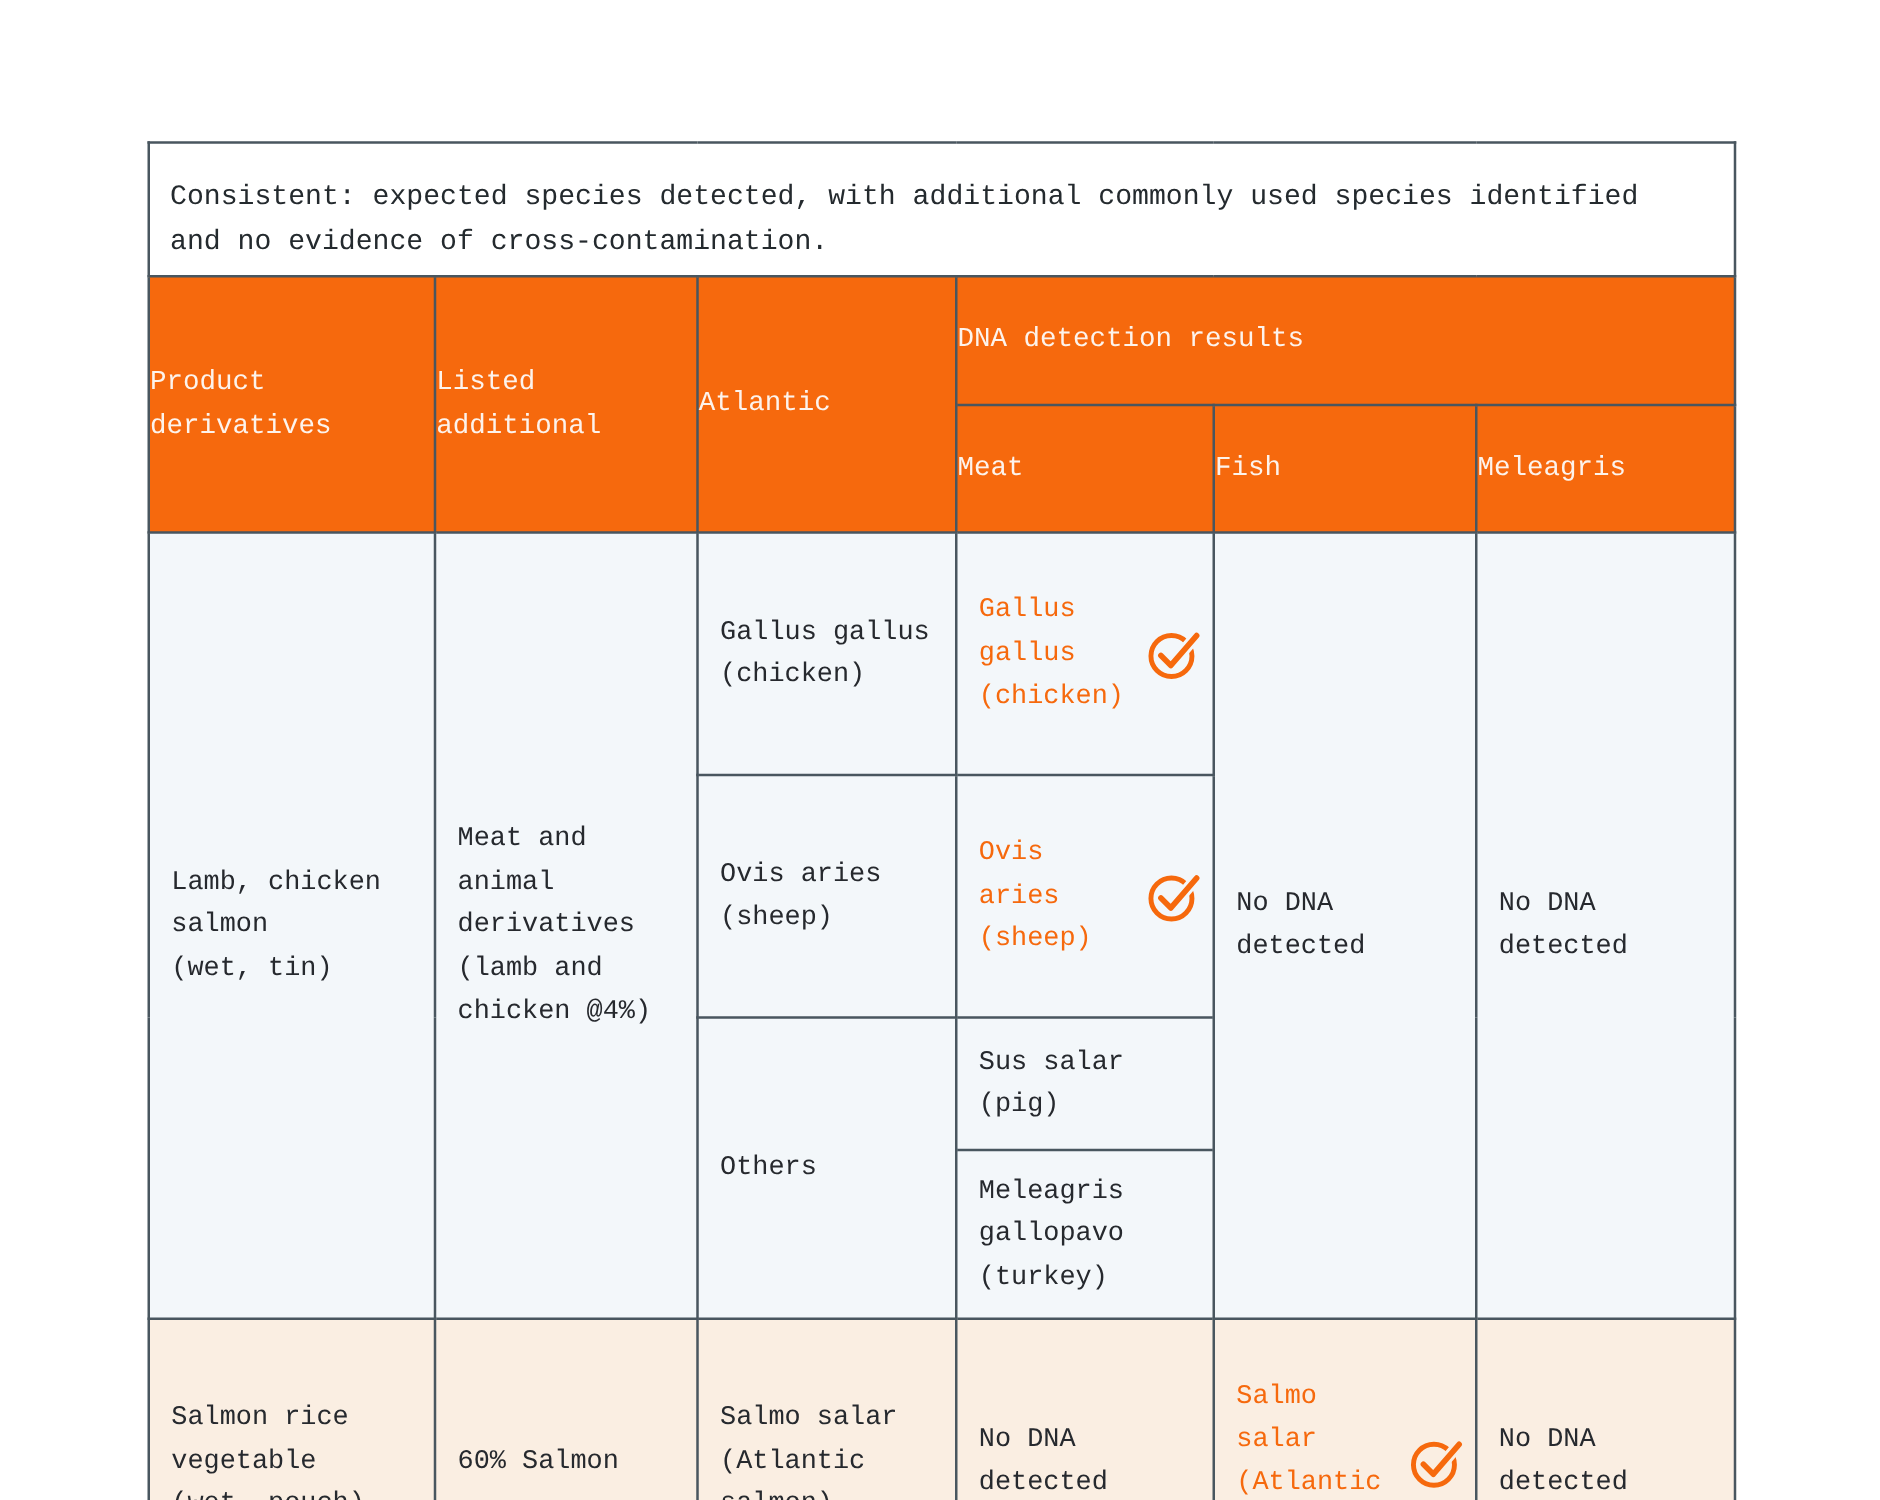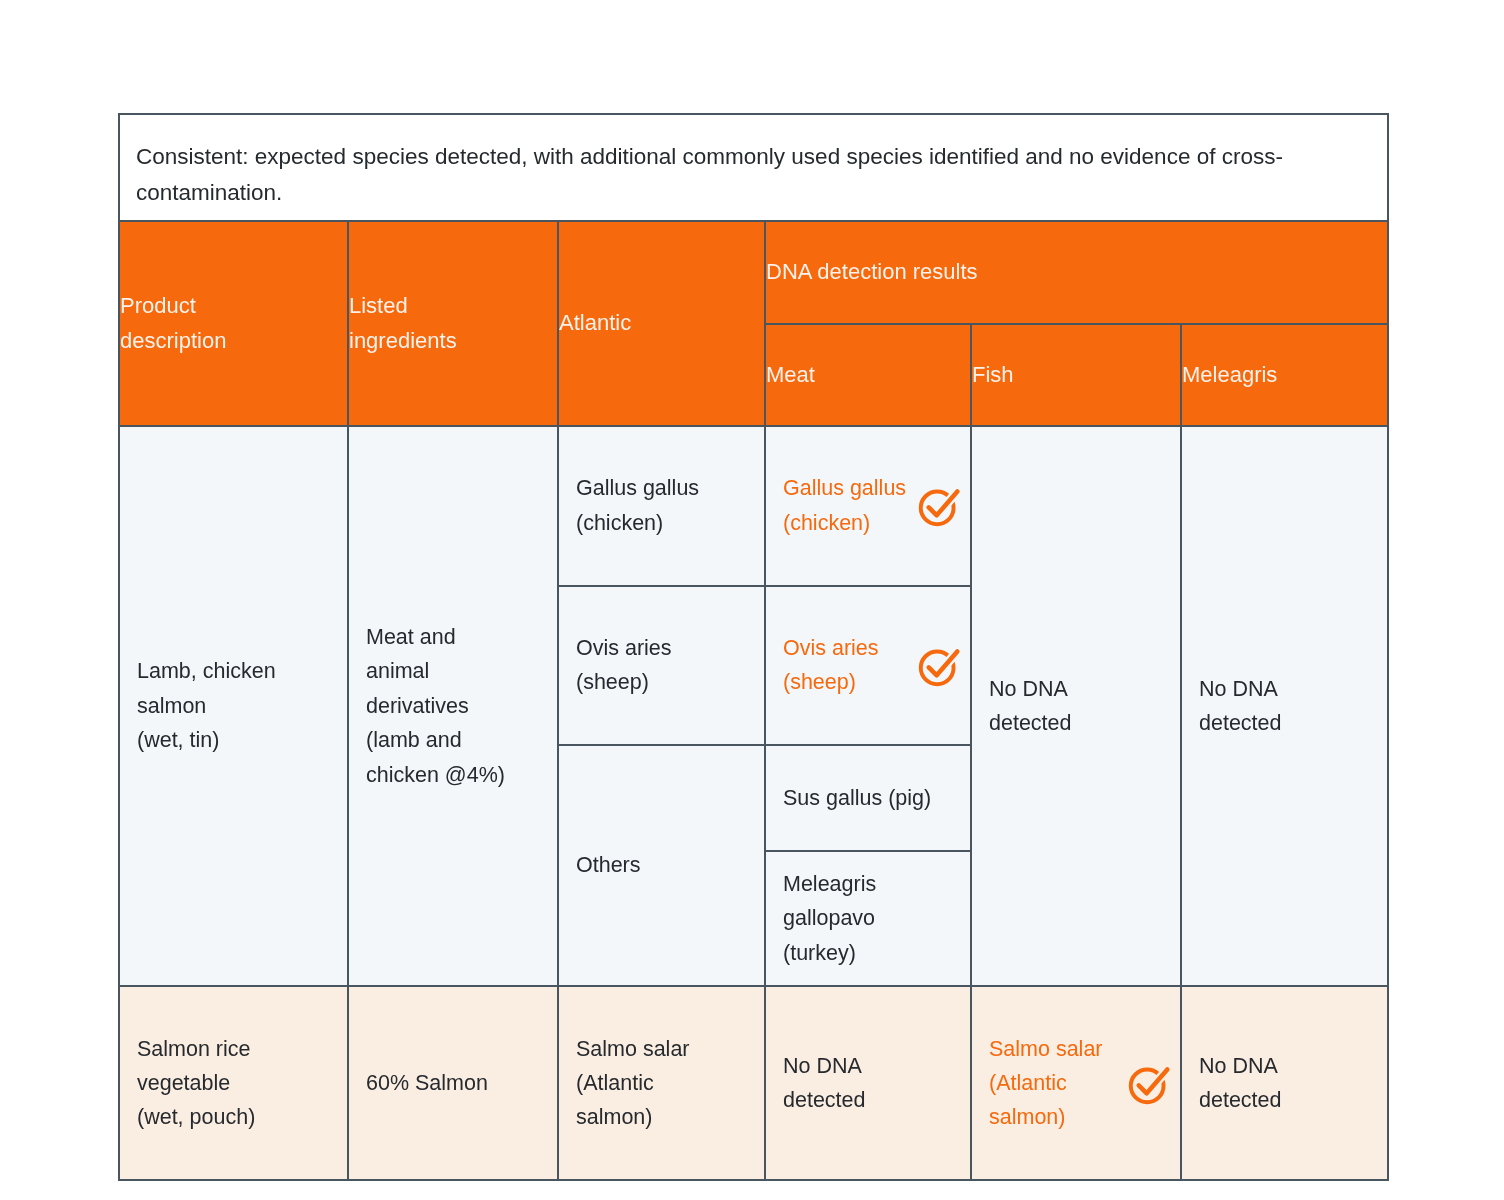--- a/index.html
+++ b/index.html
@@ -10,21 +10,21 @@
     --row-b-bg:#FAEEE2;
     --header-text:#FDF3EC;
     --page-bg:#FFFFFF;
   }
   *{margin:0;padding:0;box-sizing:border-box;}
   html,body{background:var(--page-bg);}
   .canvas{
     position:relative;
     width:1312px;height:1200px;
     background:var(--page-bg);
-    font-family:Liberation Sans, sans-serif;
+    font-family:Liberation Mono, monospace;
     color:var(--text-dark);
   }
   table.results{
     position:absolute;left:118px;top:113px;
     width:1269px;
     border-collapse:collapse;
     table-layout:fixed;
     font-size:22px;
     line-height:1.6;
   }
@@ -84,23 +84,23 @@
         <col style="width:207px">
     </colgroup>
 
     <tbody>
         <tr style="height:107px">
       <td class="caption-cell" colspan="6">Consistent: expected species detected, with additional commonly used species identified and no evidence of cross-contamination.</td>
     </tr>
 
     <tr style="height:103px">
       <th class="hd" rowspan="2">Product
-description</th>
+derivatives</th>
       <th class="hd" rowspan="2">Listed
-ingredients</th>
+additional</th>
       <th class="hd" rowspan="2">Atlantic</th>
       <th class="hd" colspan="3">DNA detection results</th>
     </tr>
 
     <tr style="height:102px">
       <th class="hd">Meat</th>
       <th class="hd">Fish</th>
       <th class="hd">Meleagris</th>
     </tr>
 
@@ -147,21 +147,21 @@
               <path class="halo" d="M12.5 26 L21 34.5 L43 9"></path>
               <path class="tick" d="M12.5 26 L21 34.5 L43 9"></path>
             </svg>
           </span>
         </div>
       </td>
     </tr>
 
     <tr class="row-a" style="height:106px">
       <td class="body-cell" rowspan="2">Others</td>
-      <td class="body-cell">Sus gallus (pig)</td>
+      <td class="body-cell">Sus salar (pig)</td>
     </tr>
 
     <tr class="row-a" style="height:135px">
       <td class="body-cell">Meleagris
 gallopavo
 (turkey)</td>
     </tr>
 
     <tr class="row-b" style="height:168px">
       <td class="body-cell">Salmon rice

